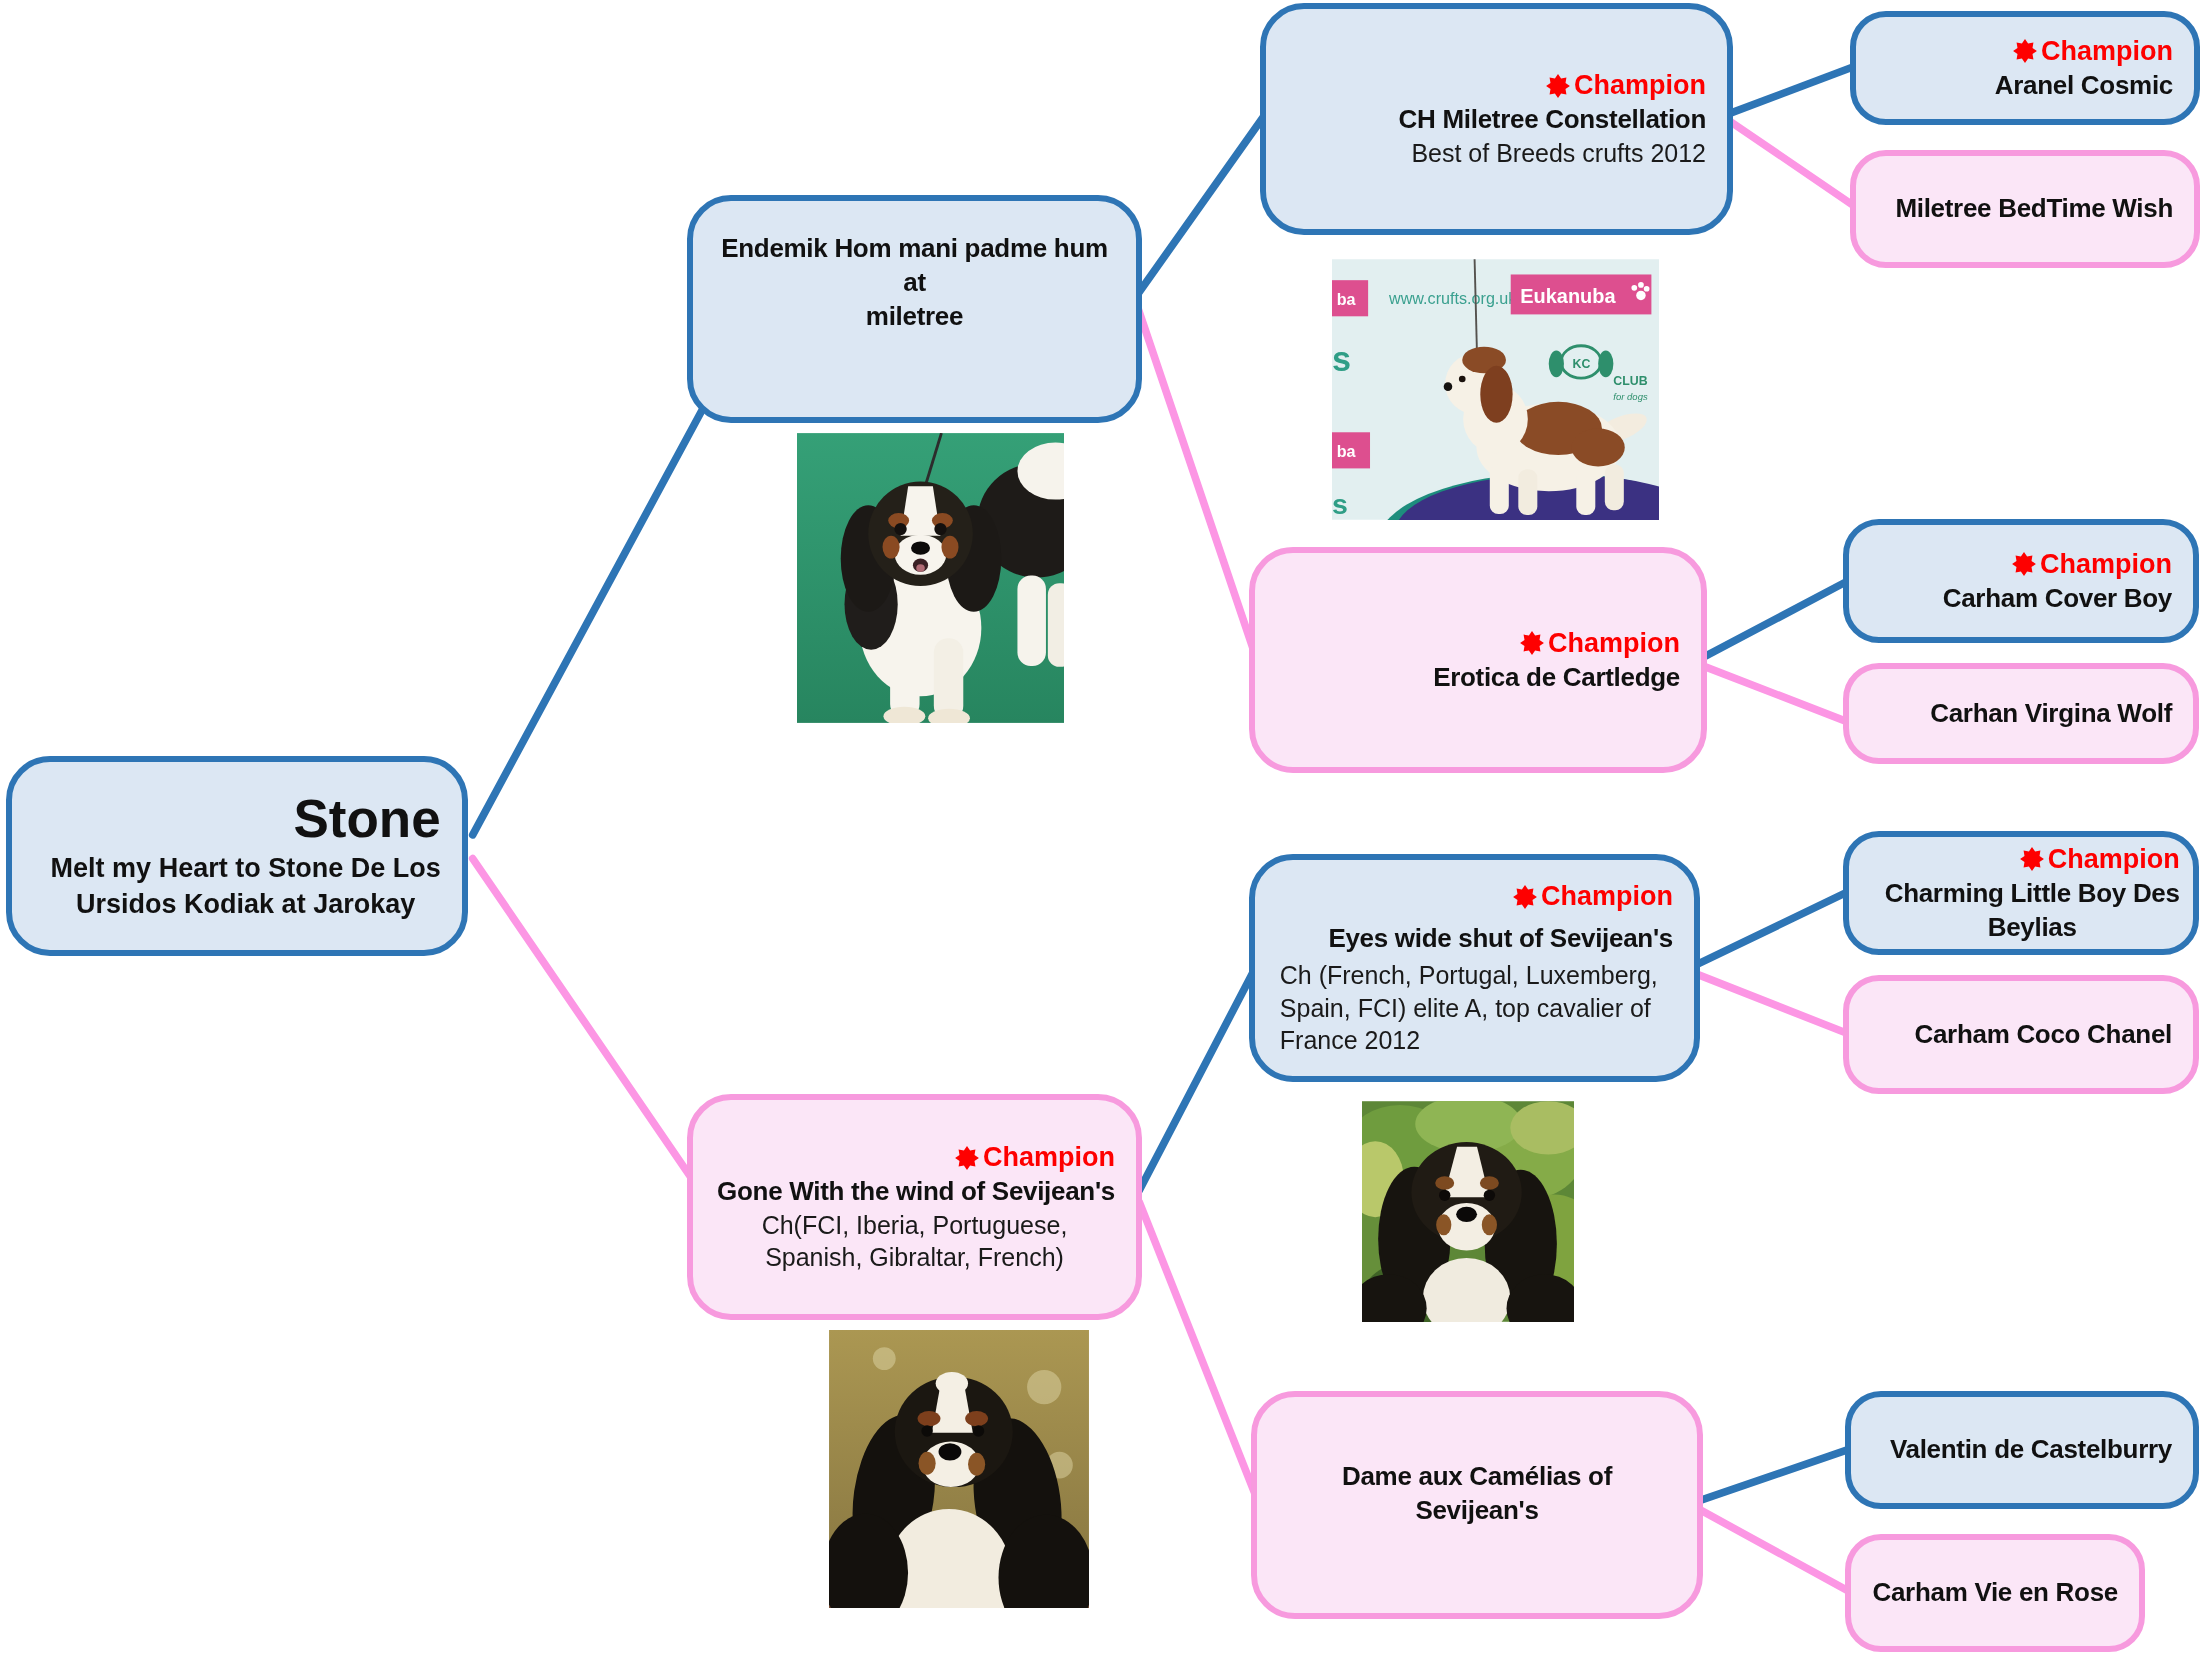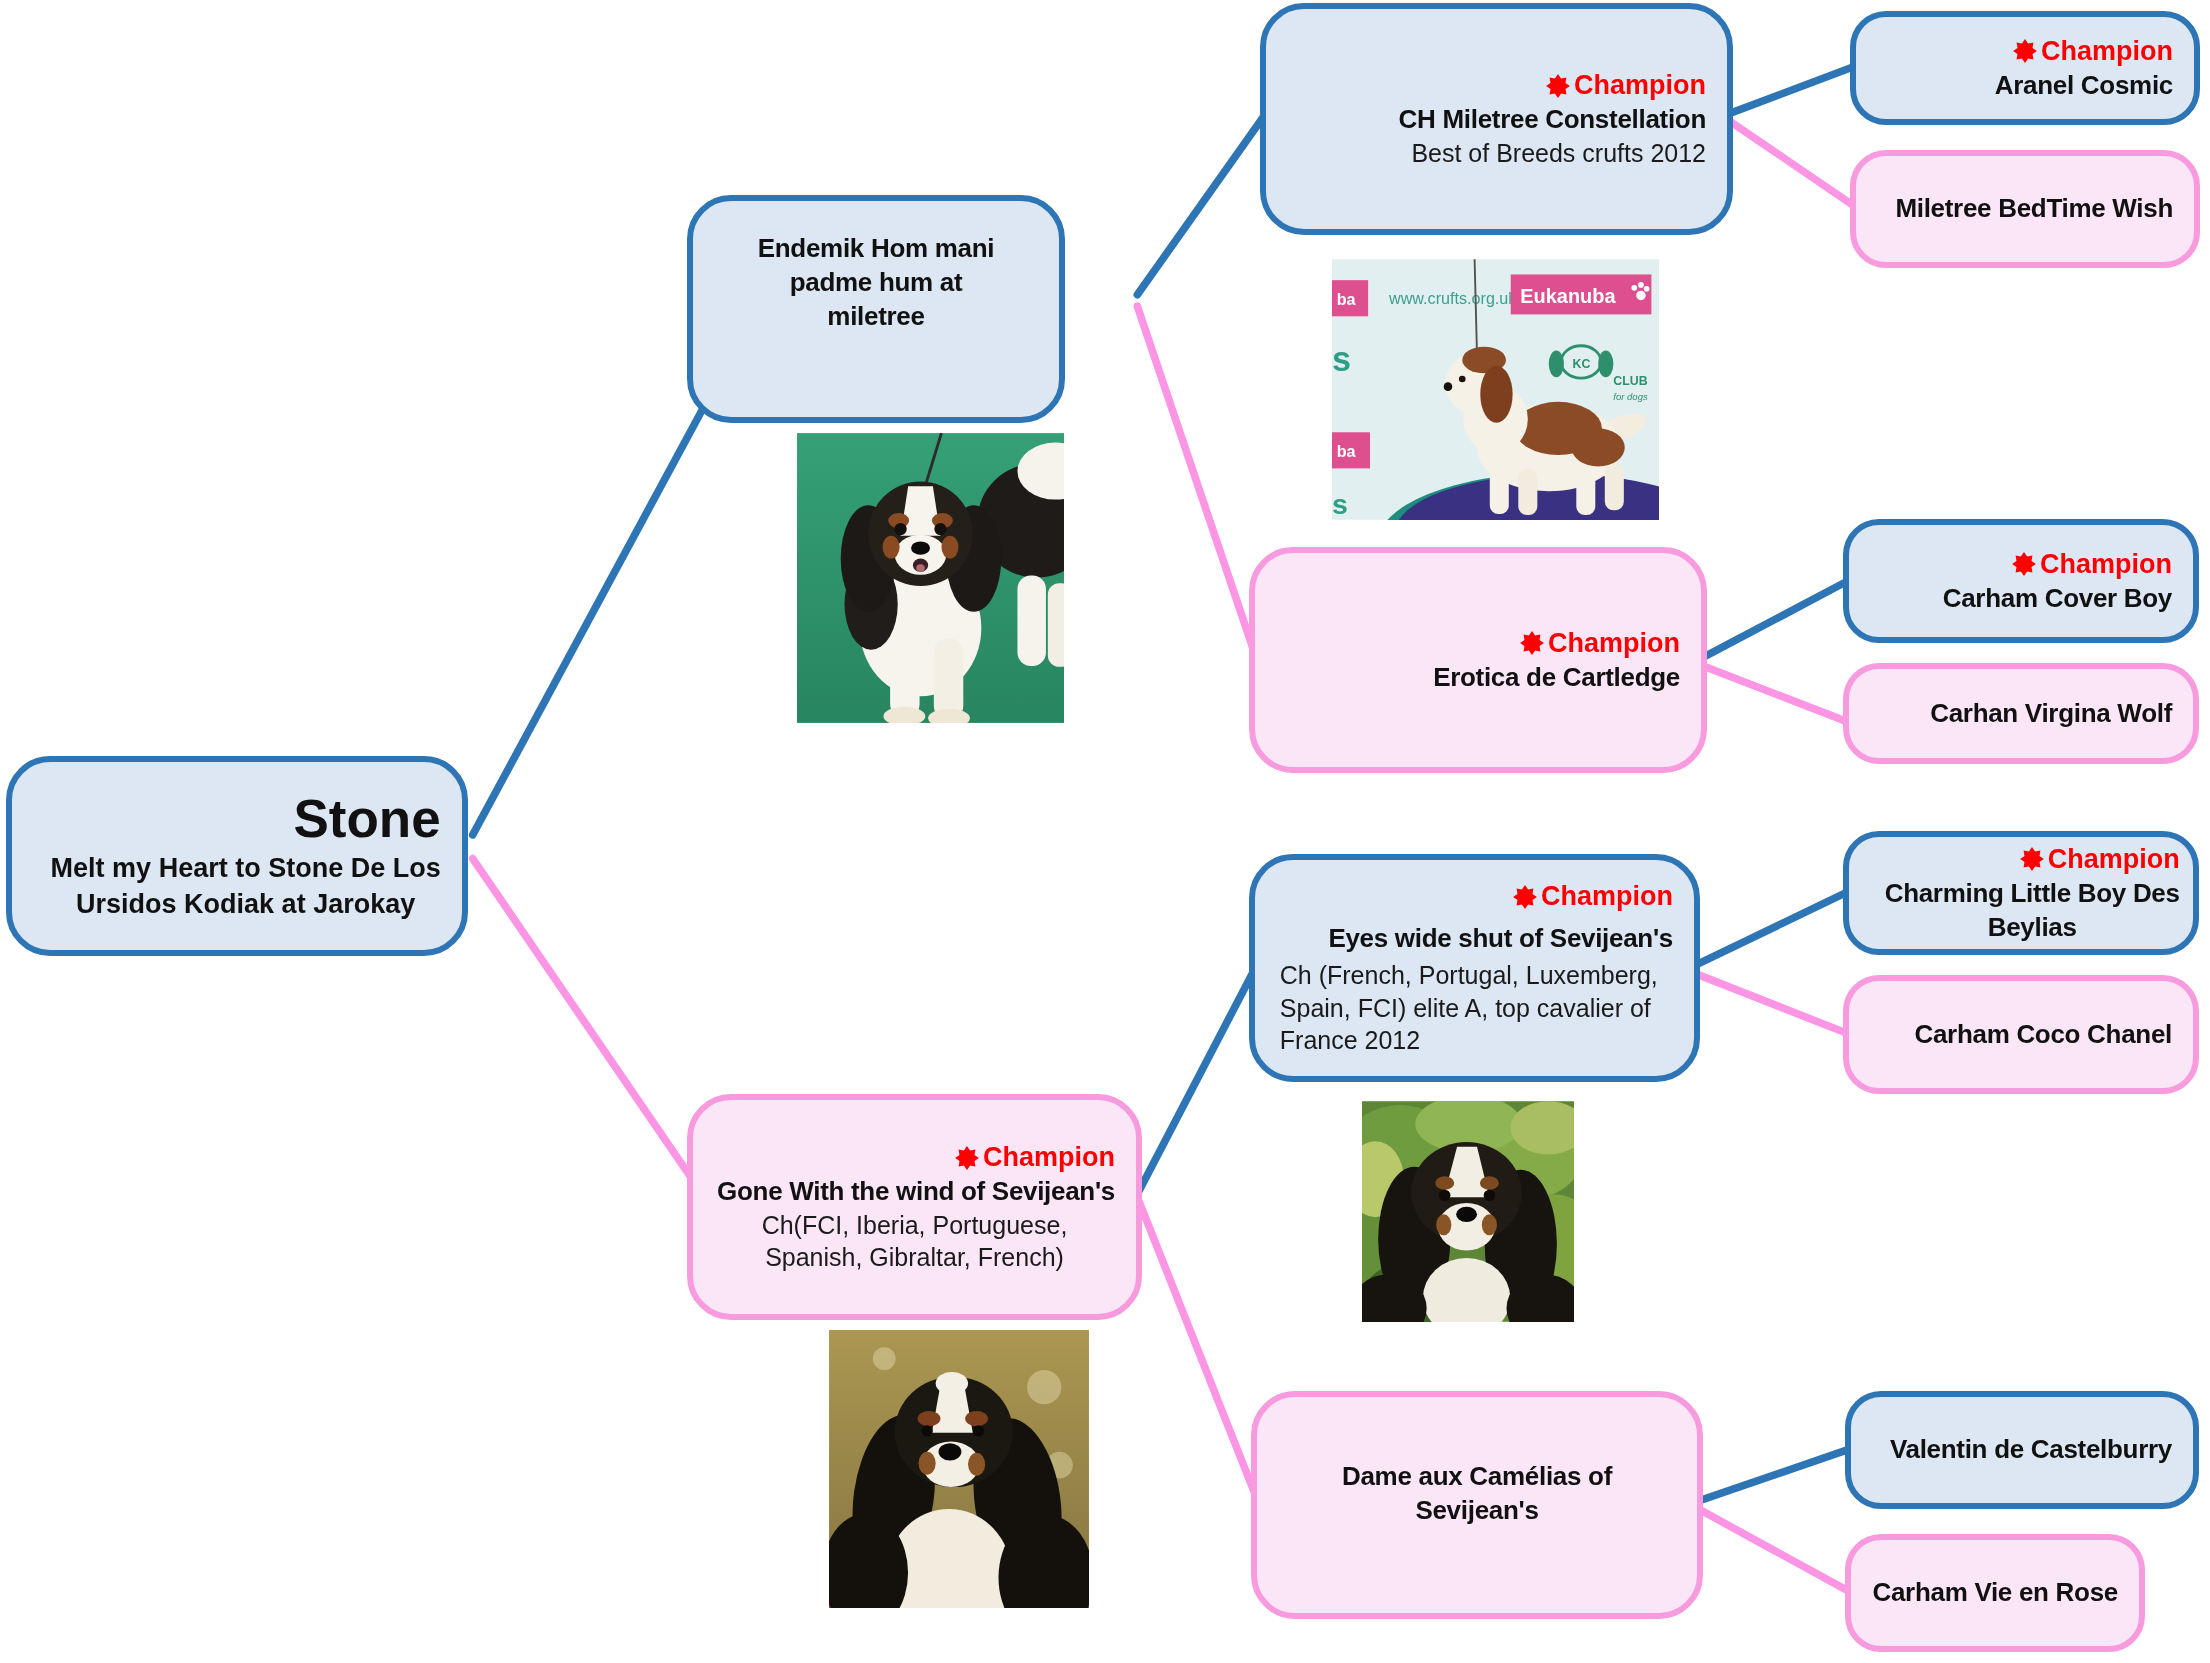--- a/index.html
+++ b/index.html
@@ -52,21 +52,21 @@
     <line class="blue" x1="1788" y1="1578" x2="1945" y2="1524"></line>
     <line class="pink" x1="1788" y1="1588" x2="1945" y2="1674"></line>
   </svg>
 
   <div class="node blue" style="left:5.7px;top:756px;width:462px;height:200px">
     <div class="title">Stone</div>
     <div class="subtitle">Melt my Heart to Stone De Los
 Ursidos Kodiak at Jarokay</div>
   </div>
 
-  <div class="node blue" style="left:687px;top:195px;width:378px;height:228px;padding-bottom:52px">
+  <div class="node blue" style="left:687px;top:195px;width:455px;height:228px;padding-bottom:52px">
     <div class="name">Endemik Hom mani padme hum at
 miletree</div>
   </div>
 
   <div class="node pink" style="left:687px;top:1094px;width:455px;height:226px">
     <div class="champion">
       <svg class="star" viewBox="0 0 24 24">
           <polygon points="23,12 18.93,14.87 19.78,19.78 14.87,18.93 12,23 9.13,18.93 4.22,19.78 5.07,14.87 1,12 5.07,9.13 4.22,4.22 9.13,5.07 12,1 14.87,5.07 19.78,4.22 18.93,9.13"></polygon>
         </svg>
         <span>Champion</span>

